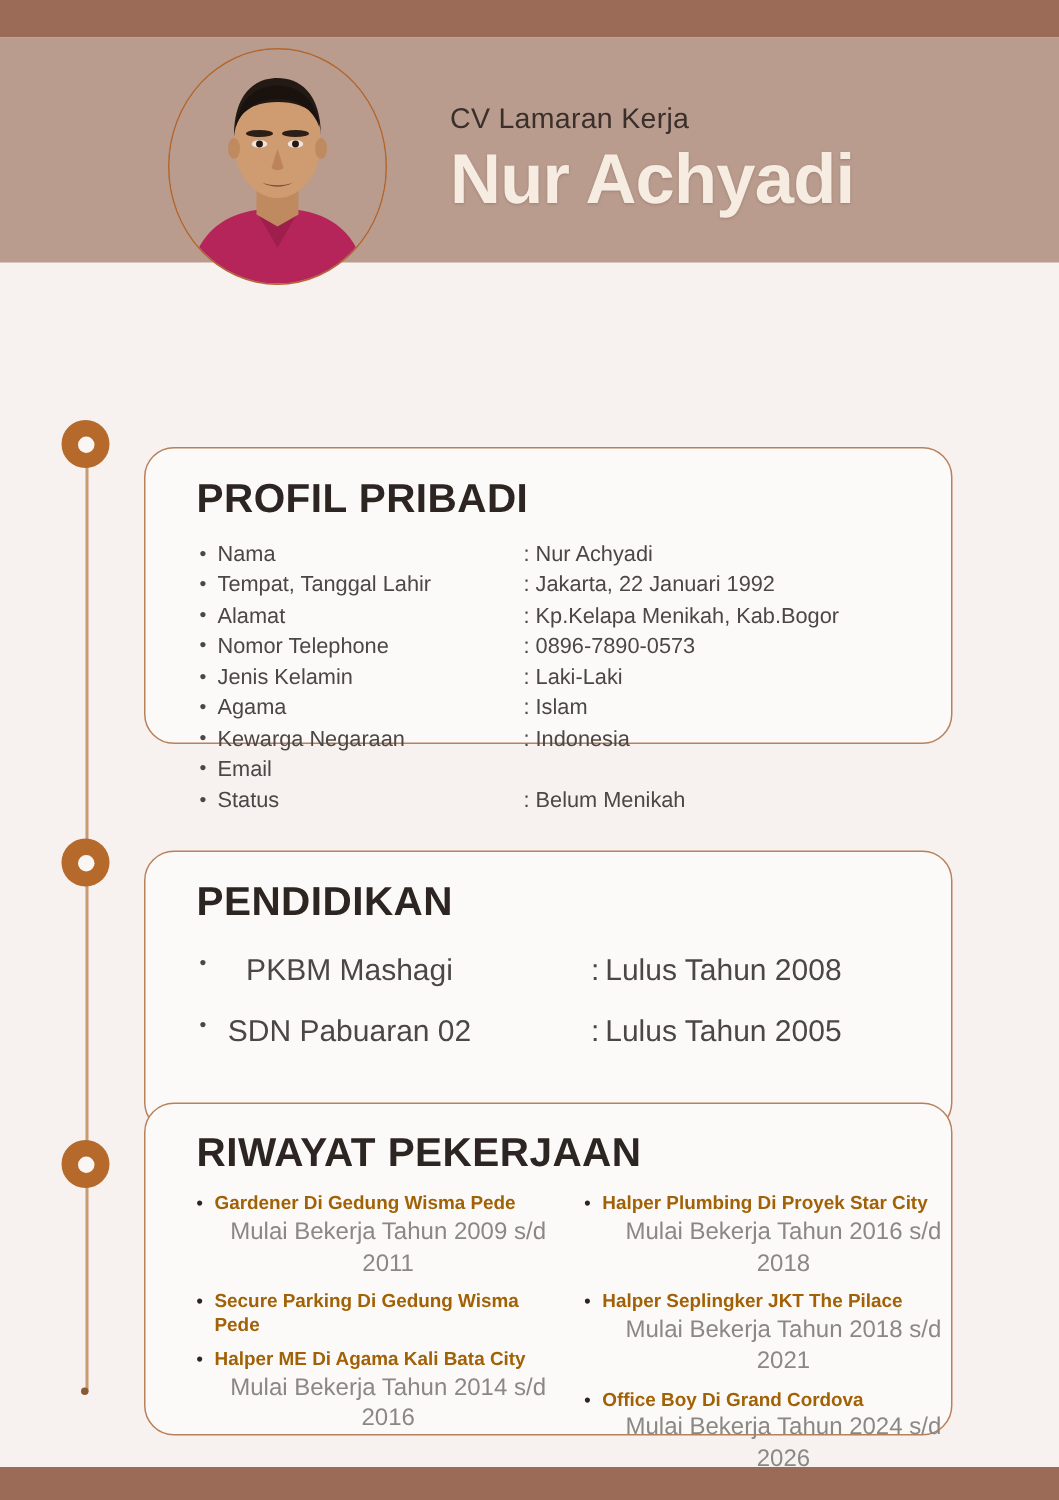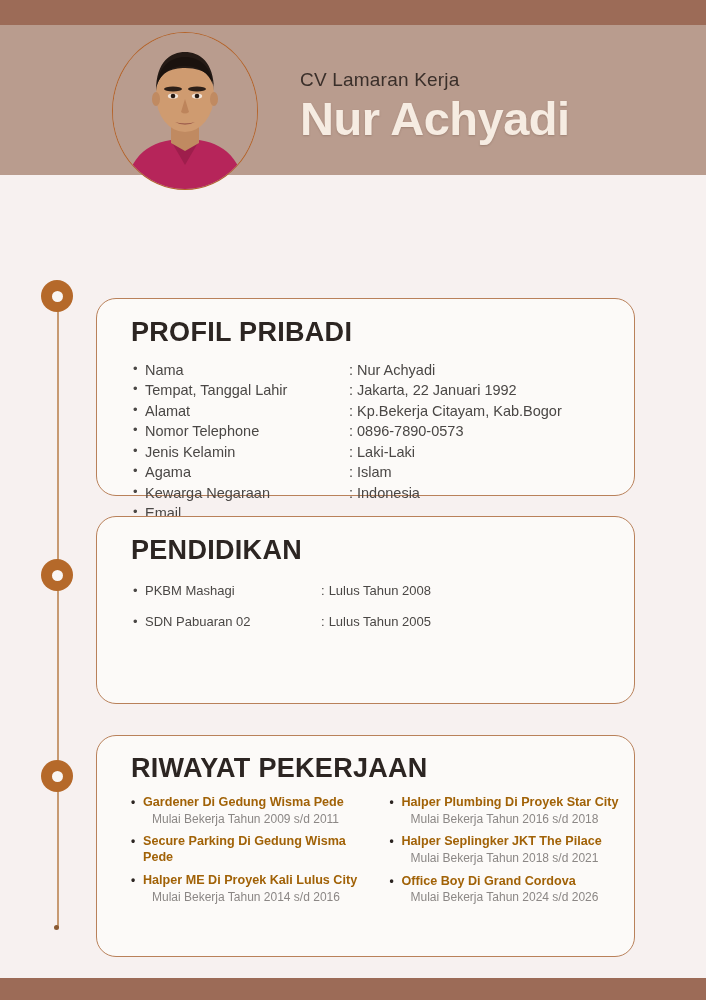--- a/index.html
+++ b/index.html
@@ -107,21 +107,21 @@
   .card {
     position: absolute;
     left: 96px;
     width: 539px;
     background: #fcfaf8;
     border: 1.4px solid #b9815a;
     border-radius: 20px;
     box-sizing: border-box;
   }
   .card-profile  { top: 262px; height: 198px; margin-top: 36px; }
-  .card-edu      { top: 516px; height: 188px; }
+  .card-edu      { top: 567px; height: 188px; }
   .card-work     { top: 735px; height: 222px; }
 
   .card-title {
     font-size: 27px;
     font-weight: bold;
     color: #2c2522;
     letter-spacing: 0.3px;
     margin: 18px 0 0 34px;
   }
   .card-work .card-title { margin-top: 17px; }
@@ -161,24 +161,25 @@
 
   
   .edu-list {
     margin: 16px 0 0 0;
     padding: 0;
     list-style: none;
   }
   .edu-row {
     display: flex;
     align-items: baseline;
-    font-size: 13px;
+    font-size: 20px;
     color: #4a4745;
     line-height: 1.4;
     margin-bottom: 13px;
+    text-align: center;
   }
   .edu-school {
     width: 224px;
     padding-left: 48px;
     box-sizing: border-box;
     position: relative;
   }
   .edu-school::before {
     content: "•";
     position: absolute;
@@ -210,25 +211,26 @@
     line-height: 1.25;
   }
   .work-title::before {
     content: "•";
     position: absolute;
     left: 0;
     color: #2c2522;
     font-size: 12px;
   }
   .work-period {
-    font-size: 12px;
+    font-size: 16px;
     color: #8b8785;
     padding-left: 21px;
     line-height: 1.3;
     margin-top: 1px;
+    text-align: center;
   }
 </style>
 </head>
 <body>
 
 <div class="top-strip"></div>
 <div class="header-band"></div>
 
 <div class="avatar">
   <svg viewBox="0 0 144 156" preserveAspectRatio="xMidYMid slice">
@@ -278,21 +280,21 @@
     <li class="profile-row">
       <span class="profile-label">Nama</span>
       <span class="profile-value"><span class="colon">:</span><span>Nur Achyadi</span></span>
     </li>
     <li class="profile-row">
       <span class="profile-label">Tempat, Tanggal Lahir</span>
       <span class="profile-value"><span class="colon">:</span><span>Jakarta, 22 Januari 1992</span></span>
     </li>
     <li class="profile-row">
       <span class="profile-label">Alamat</span>
-      <span class="profile-value"><span class="colon">:</span><span>Kp.Bekerja Citayam, Kab.Bogor</span></span>
+      <span class="profile-value"><span class="colon">:</span><span>Kp.Kelapa Menikah, Kab.Bogor</span></span>
     </li>
     <li class="profile-row">
       <span class="profile-label">Nomor Telephone</span>
       <span class="profile-value"><span class="colon">:</span><span>0896-7890-0573</span></span>
     </li>
     <li class="profile-row">
       <span class="profile-label">Jenis Kelamin</span>
       <span class="profile-value"><span class="colon">:</span><span>Laki-Laki</span></span>
     </li>
     <li class="profile-row">
@@ -332,21 +334,21 @@
   <div class="work-cols">
     <div class="work-col work-col-left">
       <div class="work-item">
         <div class="work-title">Gardener Di Gedung Wisma Pede</div>
         <div class="work-period">Mulai Bekerja Tahun 2009 s/d 2011</div>
       </div>
       <div class="work-item">
         <div class="work-title">Secure Parking Di Gedung Wisma Pede</div>
       </div>
       <div class="work-item">
-        <div class="work-title">Halper ME Di Proyek Kali Lulus City</div>
+        <div class="work-title">Halper ME Di Agama Kali Bata City</div>
         <div class="work-period">Mulai Bekerja Tahun 2014 s/d 2016</div>
       </div>
     </div>
     <div class="work-col work-col-right">
       <div class="work-item">
         <div class="work-title">Halper Plumbing Di Proyek Star City</div>
         <div class="work-period">Mulai Bekerja Tahun 2016 s/d 2018</div>
       </div>
       <div class="work-item">
         <div class="work-title">Halper Seplingker JKT The Pilace</div>

